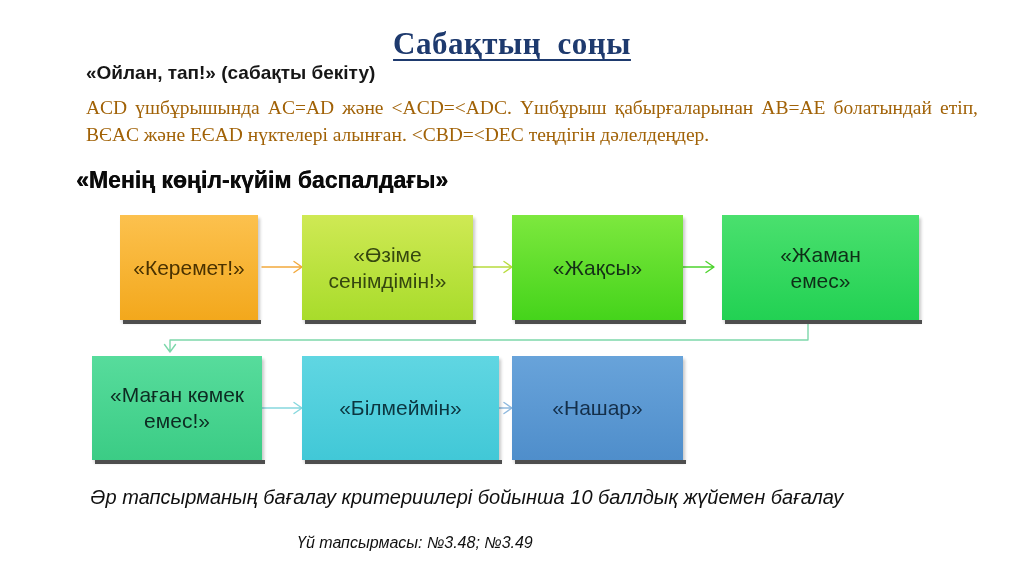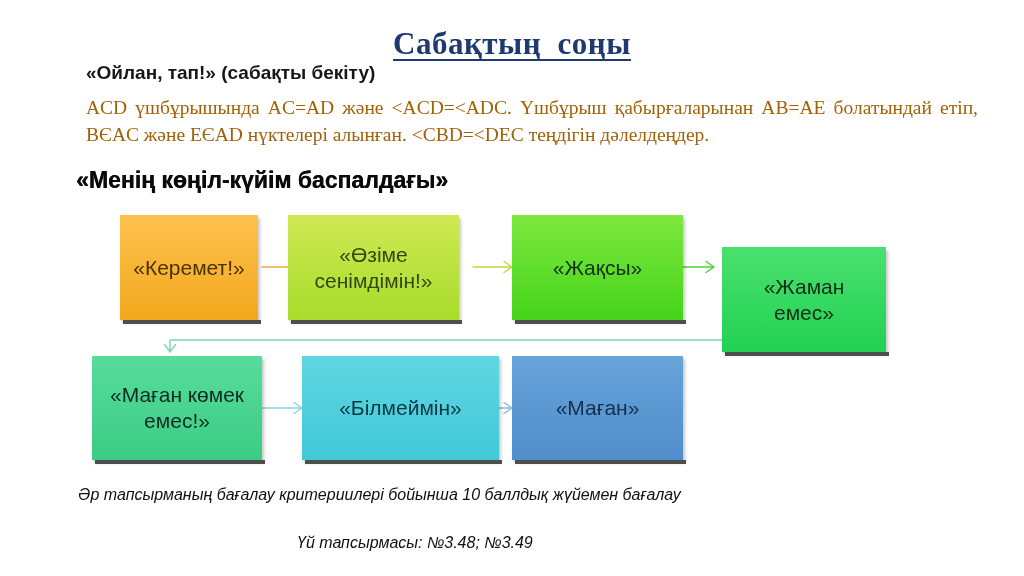--- a/index.html
+++ b/index.html
@@ -29,21 +29,21 @@
   .mood-box{
     position:absolute;display:flex;align-items:center;justify-content:center;
     text-align:center;font-size:21px;line-height:26px;white-space:pre-line;
     padding:0 6px;box-sizing:border-box;box-shadow:2px 3px 3px rgba(0,0,0,0.22);
   }
   .mood-box::after{
     content:"";position:absolute;left:3px;right:-3px;bottom:-4px;height:4px;
     background:#4e4e4e;
   }
   .grading-note{
-    position:absolute;left:78px;top:486px;font-style:italic;font-size:16px;color:#101010;
+    position:absolute;left:90px;top:486px;font-style:italic;font-size:20px;color:#101010;
   }
   .homework-note{
     position:absolute;left:297px;top:534px;font-style:italic;font-size:16px;color:#101010;text-align:center;
   }
 </style>
 </head>
 <body>
 
 <div class="slide-title" style="color: rgb(30, 58, 110); margin-top: 20px;">Сабақтың  соңы</div>
 
@@ -61,36 +61,36 @@
   <path d="M473 267 L511 267 M504 261.5 L512 267 L504 272.5" stroke="#b8dc3e"></path>
   <path d="M683 267 L713 267 M706 261.5 L714 267 L706 272.5" stroke="#4ed42e"></path>
   <path d="M808 322 L808 340 L170 340 L170 351 M164.5 344.5 L170 352 L175.5 344.5" stroke="#7dd8ab"></path>
   <path d="M262 408 L301 408 M294 402.5 L302 408 L294 413.5" stroke="#87d8de"></path>
   <path d="M473 408 L511 408 M504 402.5 L512 408 L504 413.5" stroke="#8fb9de"></path>
 </svg>
 
 <div class="mood-box" style="left: 92px; top: 215px; width: 138px; height: 105px; background: linear-gradient(rgb(252, 193, 78) 0%, rgb(243, 168, 28) 100%); color: rgb(74, 50, 0); margin-left: 28px;">
   <span>«Керемет!»</span>
 </div>
-<div class="mood-box" style="left: 288px; top: 215px; width: 171px; height: 105px; background: linear-gradient(rgb(207, 233, 84) 0%, rgb(168, 220, 43) 100%); color: rgb(53, 71, 15);">
+<div class="mood-box" style="left: 302px; top: 215px; width: 171px; height: 105px; background: linear-gradient(rgb(207, 233, 84) 0%, rgb(168, 220, 43) 100%); color: rgb(53, 71, 15);">
   <span>«Өзіме
 сенімдімін!»</span>
 </div>
 <div class="mood-box" style="left: 512px; top: 215px; width: 171px; height: 105px; background: linear-gradient(rgb(125, 232, 62) 0%, rgb(69, 212, 27) 100%); color: rgb(20, 49, 22);">
   <span>«Жақсы»</span>
 </div>
-<div class="mood-box" style="left: 722px; top: 215px; width: 164px; height: 105px; background: linear-gradient(rgb(74, 224, 110) 0%, rgb(34, 209, 83) 100%); color: rgb(14, 46, 23); margin-top: 32px;">
+<div class="mood-box" style="left: 722px; top: 215px; width: 197px; height: 105px; background: linear-gradient(rgb(74, 224, 110) 0%, rgb(34, 209, 83) 100%); color: rgb(14, 46, 23);">
   <span>«Жаман
 емес»</span>
 </div>
 <div class="mood-box" style="left: 92px; top: 356px; width: 170px; height: 104px; background: linear-gradient(rgb(87, 220, 156) 0%, rgb(59, 204, 133) 100%); color: rgb(13, 43, 34);">
   <span>«Маған көмек
 емес!»</span>
 </div>
 <div class="mood-box" style="left: 302px; top: 356px; width: 197px; height: 104px; background: linear-gradient(rgb(96, 214, 226) 0%, rgb(65, 200, 215) 100%); color: rgb(12, 54, 64);">
   <span>«Білмеймін»</span>
 </div>
 <div class="mood-box" style="left: 512px; top: 356px; width: 171px; height: 104px; background: linear-gradient(rgb(104, 163, 218) 0%, rgb(79, 142, 203) 100%); color: rgb(20, 47, 74);">
-  <span>«Маған»</span>
+  <span>«Нашар»</span>
 </div>
 
 <div class="grading-note">Әр тапсырманың бағалау критериилері бойынша 10 баллдық жүйемен бағалау</div>
 <div class="homework-note">Үй тапсырмасы: №3.48; №3.49</div>
 
 </body></html>

